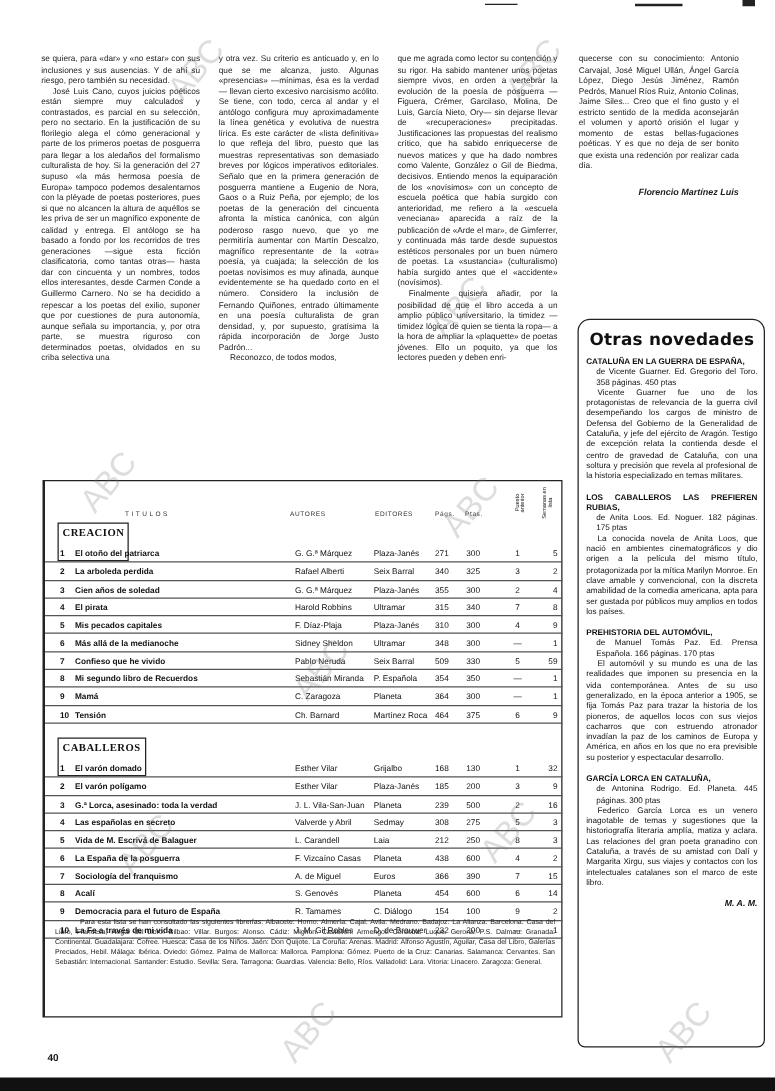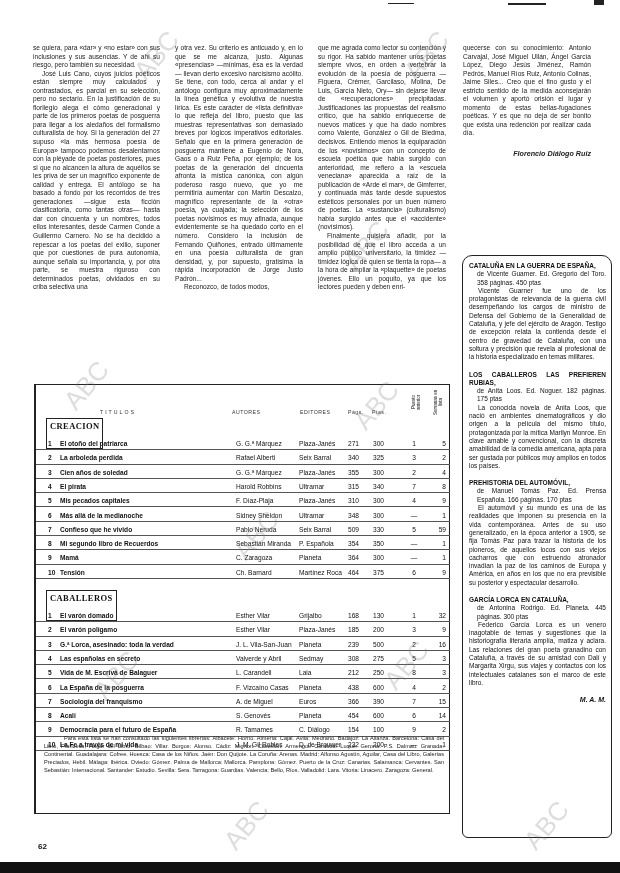--- a/index.html
+++ b/index.html
@@ -65,24 +65,25 @@
 <div id="c2" class="col">
   <p class="noindent">y otra vez. Su criterio es anticuado y, en lo que se me alcanza, justo. Algunas «presencias» —mínimas, ésa es la verdad— llevan cierto excesivo narcisismo acólito. Se tiene, con todo, cerca al andar y el antólogo configura muy aproximadamente la línea genética y evolutiva de nuestra lírica. Es este carácter de «lista definitiva» lo que refleja del libro, puesto que las muestras representativas son demasiado breves por lógicos imperativos editoriales. Señalo que en la primera generación de posguerra mantiene a Eugenio de Nora, Gaos o a Ruiz Peña, por ejemplo; de los poetas de la generación del cincuenta afronta la mística canónica, con algún poderoso rasgo nuevo, que yo me permitiría aumentar con Martín Descalzo, magnífico representante de la «otra» poesía, ya cuajada; la selección de los poetas novísimos es muy afinada, aunque evidentemente se ha quedado corto en el número. Considero la inclusión de Fernando Quiñones, entrado últimamente en una poesía culturalista de gran densidad, y, por supuesto, gratísima la rápida incorporación de Jorge Justo Padrón...</p>
   <p>Reconozco, de todos modos,</p>
 </div>
 <div id="c3" class="col">
   <p class="noindent">que me agrada como lector su contención y su rigor. Ha sabido mantener unos poetas siempre vivos, en orden a vertebrar la evolución de la poesía de posguerra —Figuera, Crémer, Garcilaso, Molina, De Luis, García Nieto, Ory— sin dejarse llevar de «recuperaciones» precipitadas. Justificaciones las propuestas del realismo crítico, que ha sabido enriquecerse de nuevos matices y que ha dado nombres como Valente, González o Gil de Biedma, decisivos. Entiendo menos la equiparación de los «novísimos» con un concepto de escuela poética que había surgido con anterioridad, me refiero a la «escuela veneciana» aparecida a raíz de la publicación de «Arde el mar», de Gimferrer, y continuada más tarde desde supuestos estéticos personales por un buen número de poetas. La «sustancia» (culturalismo) había surgido antes que el «accidente» (novísimos).</p>
   <p>Finalmente quisiera añadir, por la posibilidad de que el libro acceda a un amplio público universitario, la timidez —timidez lógica de quien se tienta la ropa— a la hora de ampliar la «plaquette» de poetas jóvenes. Ello un poquito, ya que los lectores pueden y deben enri-</p>
 </div>
 <div id="c4" class="col">
   <p class="noindent">quecerse con su conocimiento: Antonio Carvajal, José Miguel Ullán, Ángel García López, Diego Jesús Jiménez, Ramón Pedrós, Manuel Ríos Ruiz, Antonio Colinas, Jaime Siles... Creo que el fino gusto y el estricto sentido de la medida aconsejarán el volumen y aportó orisión el lugar y momento de estas bellas-fugaciones poéticas. Y es que no deja de ser bonito que exista una redención por realizar cada día.</p>
-  <div class="sig">Florencio Diálogo Ruiz</div>
+  <div class="sig">Florencio Martínez Luis</div>
 </div>
 
 <div id="sidebar">
+  <div class="sb-title">Otras novedades</div>
   <div class="entry">
     <span class="head">CATALUÑA EN LA GUERRA DE ESPAÑA,</span>
     <span class="ref">de Vicente Guarner. Ed. Gregorio del Toro. 358 páginas. 450 ptas</span>
     <div class="body">Vicente Guarner fue uno de los protagonistas de relevancia de la guerra civil desempeñando los cargos de ministro de Defensa del Gobierno de la Generalidad de Cataluña, y jefe del ejército de Aragón. Testigo de excepción relata la contienda desde el centro de gravedad de Cataluña, con una soltura y precisión que revela al profesional de la historia especializado en temas militares.</div>
   </div>
   <div class="entry">
     <span class="head">LOS CABALLEROS LAS PREFIEREN RUBIAS,</span>
     <span class="ref">de Anita Loos. Ed. Noguer. 182 páginas. 175 ptas</span>
     <div class="body">La conocida novela de Anita Loos, que nació en ambientes cinematográficos y dio origen a la película del mismo título, protagonizada por la mítica Marilyn Monroe. En clave amable y convencional, con la discreta amabilidad de la comedia americana, apta para ser gustada por públicos muy amplios en todos los países.</div>
   </div>
@@ -312,21 +313,21 @@
         <span class="pg">232</span>
         <span class="pr">200</span>
         <span class="pw">—</span>
         <span class="wk">1</span>
       </div>
     </div>
 
   <div class="sources">Para esta lista se han consultado las siguientes librerías: Albacete: Horno. Almería: Cajal. Avila: Medrano. Badajoz: La Alianza. Barcelona: Casa del Libro, Francesa, Hogar del Libro. Bilbao: Villar. Burgos: Alonso. Cádiz: Mignon. Castellón: Armengot. Córdoba: Luque. Gerona: P.S. Dalmau. Granada: Continental. Guadalajara: Cofree. Huesca: Casa de los Niños. Jaén: Don Quijote. La Coruña: Arenas. Madrid: Alfonso Agustín, Aguilar, Casa del Libro, Galerías Preciados, Hebil. Málaga: Ibérica. Oviedo: Gómez. Palma de Mallorca: Mallorca. Pamplona: Gómez. Puerto de la Cruz: Canarias. Salamanca: Cervantes. San Sebastián: Internacional. Santander: Estudio. Sevilla: Sera. Tarragona: Guardias. Valencia: Bello, Ríos. Valladolid: Lara. Vitoria: Linacero. Zaragoza: General.</div>
 </div>
 
-<div class="pagenum">62</div>
+<div class="pagenum">40</div>
 <div class="botbar"></div>
 
 <div class="watermark" style="left:130px; top:40px;">ABC</div>
 <div class="watermark" style="left:400px; top:40px;">ABC</div>
 <div class="watermark" style="left:340px; top:230px;">ABC</div>
 <div class="watermark" style="left:60px; top:370px;">ABC</div>
 <div class="watermark" style="left:350px; top:390px;">ABC</div>
 <div class="watermark" style="left:230px; top:520px;">ABC</div>
 <div class="watermark" style="left:380px; top:650px;">ABC</div>
 <div class="watermark" style="left:90px; top:660px;">ABC</div>

